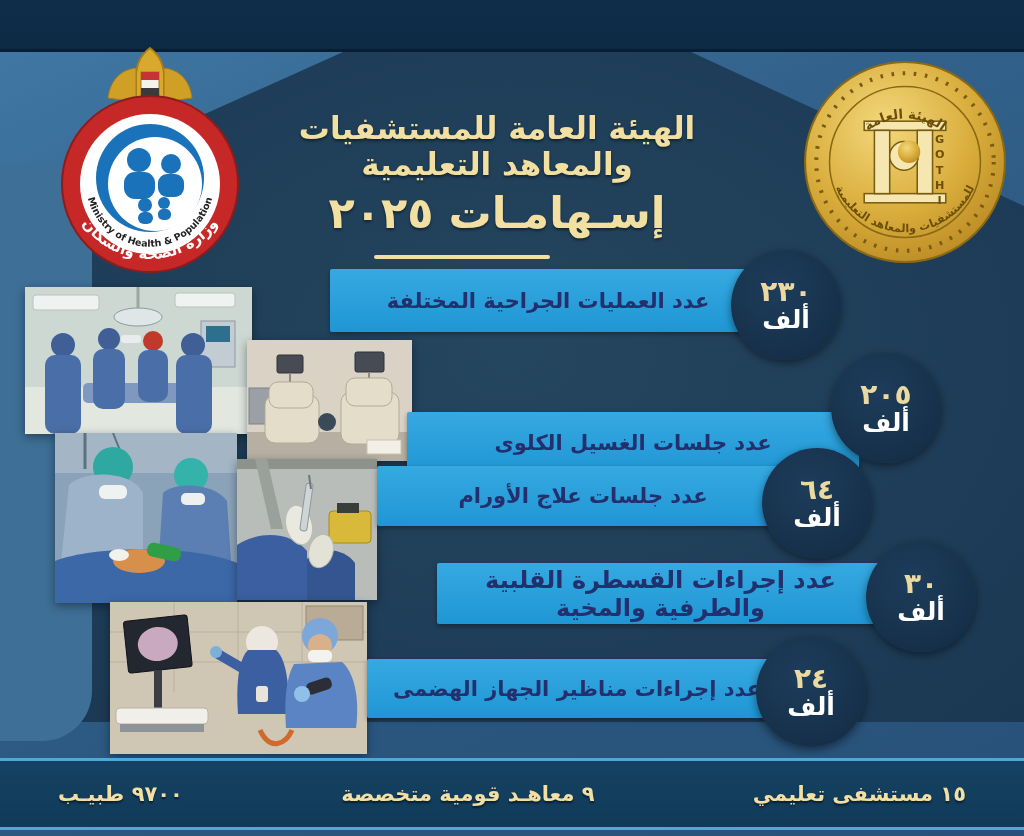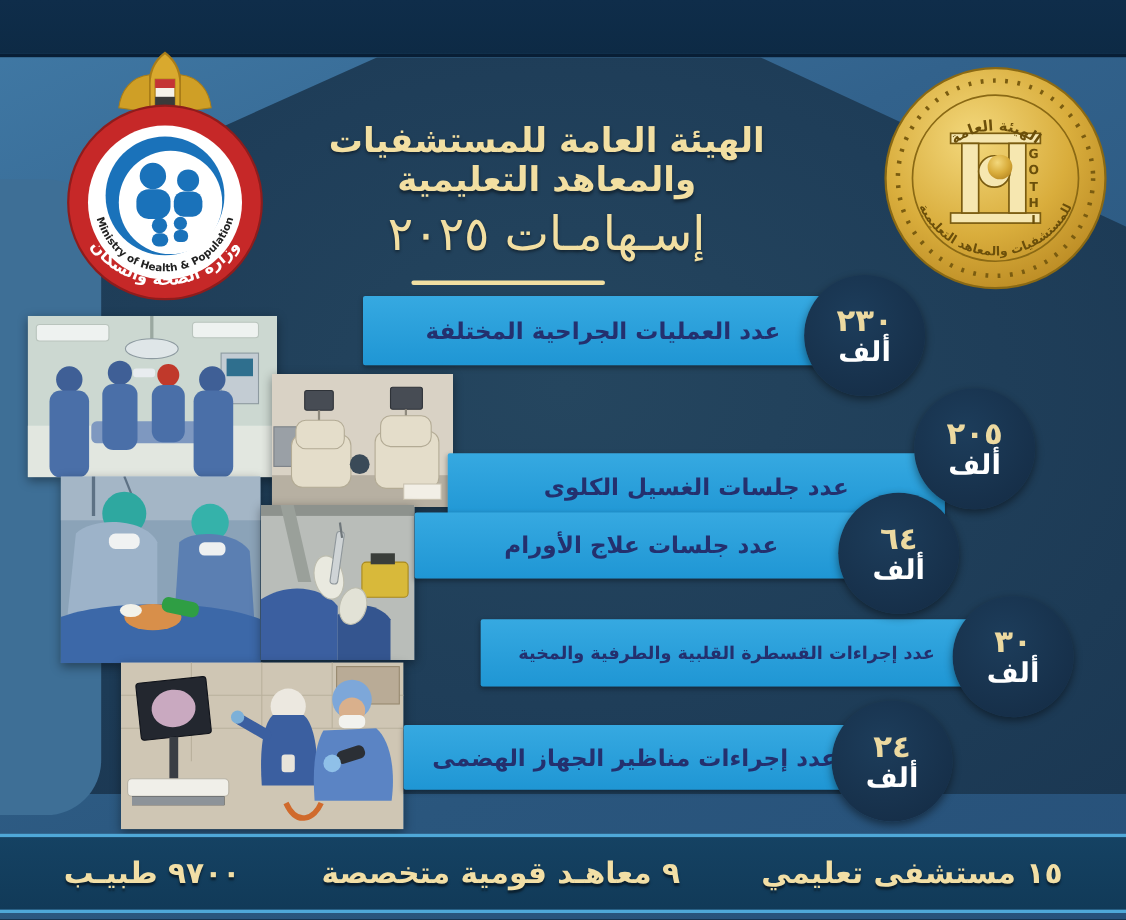--- a/index.html
+++ b/index.html
@@ -14,21 +14,21 @@
            clip-path:polygon(33.5% 0,67.5% 0,100% 23%,100% 100%,0 100%,0 23%);}
   .left-blob{position:absolute;left:0;top:163px;width:92px;height:578px;background:#3e6f96;
              border-radius:0 50px 50px 0;z-index:2;}
   
   .ministry-logo{position:absolute;left:35px;top:42px;width:230px;height:232px;z-index:6;}
   .gothi-seal{position:absolute;left:803px;top:60px;width:204px;height:204px;z-index:6;}
   .page-title{position:absolute;left:232px;top:110px;width:530px;text-align:center;
               color:#f2dfa2;font-size:31px;font-weight:bold;z-index:5;direction:rtl;
               text-shadow:0 2px 3px rgba(0,0,0,.45);}
   .page-subtitle{position:absolute;left:232px;top:188px;width:530px;text-align:center;
-              color:#f2dfa2;font-size:43px;font-weight:normal;z-index:5;direction:rtl;
+              color:#f2dfa2;font-size:43px;font-weight:bold;z-index:5;direction:rtl;
               text-shadow:0 2px 3px rgba(0,0,0,.45);}
   .title-underline{position:absolute;left:374px;top:255px;width:176px;height:4px;
               background:#f2dfa2;border-radius:2px;z-index:5;}
   
   .stat-bar{position:absolute;display:flex;align-items:center;justify-content:center;
             background:linear-gradient(180deg,#36a9e1 0%,#1f96d4 100%);
             color:#24306e;font-weight:bold;font-size:21px;direction:rtl;z-index:3;
             border-radius:2px;box-shadow:0 2px 5px rgba(0,0,0,.35);text-align:center;padding:0 24px;}
   .stat-circle{position:absolute;width:110px;height:110px;border-radius:50%;z-index:4;
             background:radial-gradient(circle at 42% 35%, #1d3d5b 0%, #162f49 75%);
@@ -40,21 +40,21 @@
   .photo{position:absolute;z-index:3;box-shadow:0 3px 9px rgba(0,0,0,.4);overflow:hidden;}
   .photo svg{display:block;width:100%;height:100%;}
   
   .footer-band{position:absolute;left:0;top:758px;width:1024px;height:72px;z-index:7;
                background:linear-gradient(180deg,#144061,#113浅a?#113a58);}
   .footer-band{background:linear-gradient(180deg,#15426349,#113a58);} 
   .footer-band{background:linear-gradient(180deg,#154263,#113a58);
                border-top:3px solid #4fa8d8;border-bottom:3px solid #4fa8d8;
                display:flex;align-items:center;justify-content:space-between;
                padding:0 58px;direction:rtl;}
-  .footer-item{color:#f2dfa6;font-size:27px;font-weight:bold;text-shadow:0 2px 2px rgba(0,0,0,.5);}
+  .footer-item{color:#f2dfa6;font-size:21px;font-weight:bold;text-shadow:0 2px 2px rgba(0,0,0,.5);}
 </style>
 </head>
 <body>
 
 <div class="stage">
 
   <div class="top-banner"></div>
   <div class="bg-dark"></div>
   <div class="left-blob"></div>
 
@@ -271,21 +271,21 @@
     </div>
 
     <div class="stat-bar" style="left:377px;top:466px;width:412px;height:60px;">
       <span>عدد جلسات علاج الأورام</span>
     </div>
     <div class="stat-circle" style="left:762px;top:448px;text-align:right;">
       <div class="stat-value">٦٤</div>
       <div class="stat-unit">ألف</div>
     </div>
 
-    <div class="stat-bar" style="left:437px;top:563px;width:447px;height:61px;font-size:16px;">
+    <div class="stat-bar" style="left:437px;top:563px;width:447px;height:61px;font-size:24px;">
       <span>عدد إجراءات القسطرة القلبية والطرفية والمخية</span>
     </div>
     <div class="stat-circle" style="left:866px;top:542px;">
       <div class="stat-value">٣٠</div>
       <div class="stat-unit">ألف</div>
     </div>
 
     <div class="stat-bar" style="left:367px;top:659px;width:420px;height:59px;">
       <span>عدد إجراءات مناظير الجهاز الهضمى</span>
     </div>

